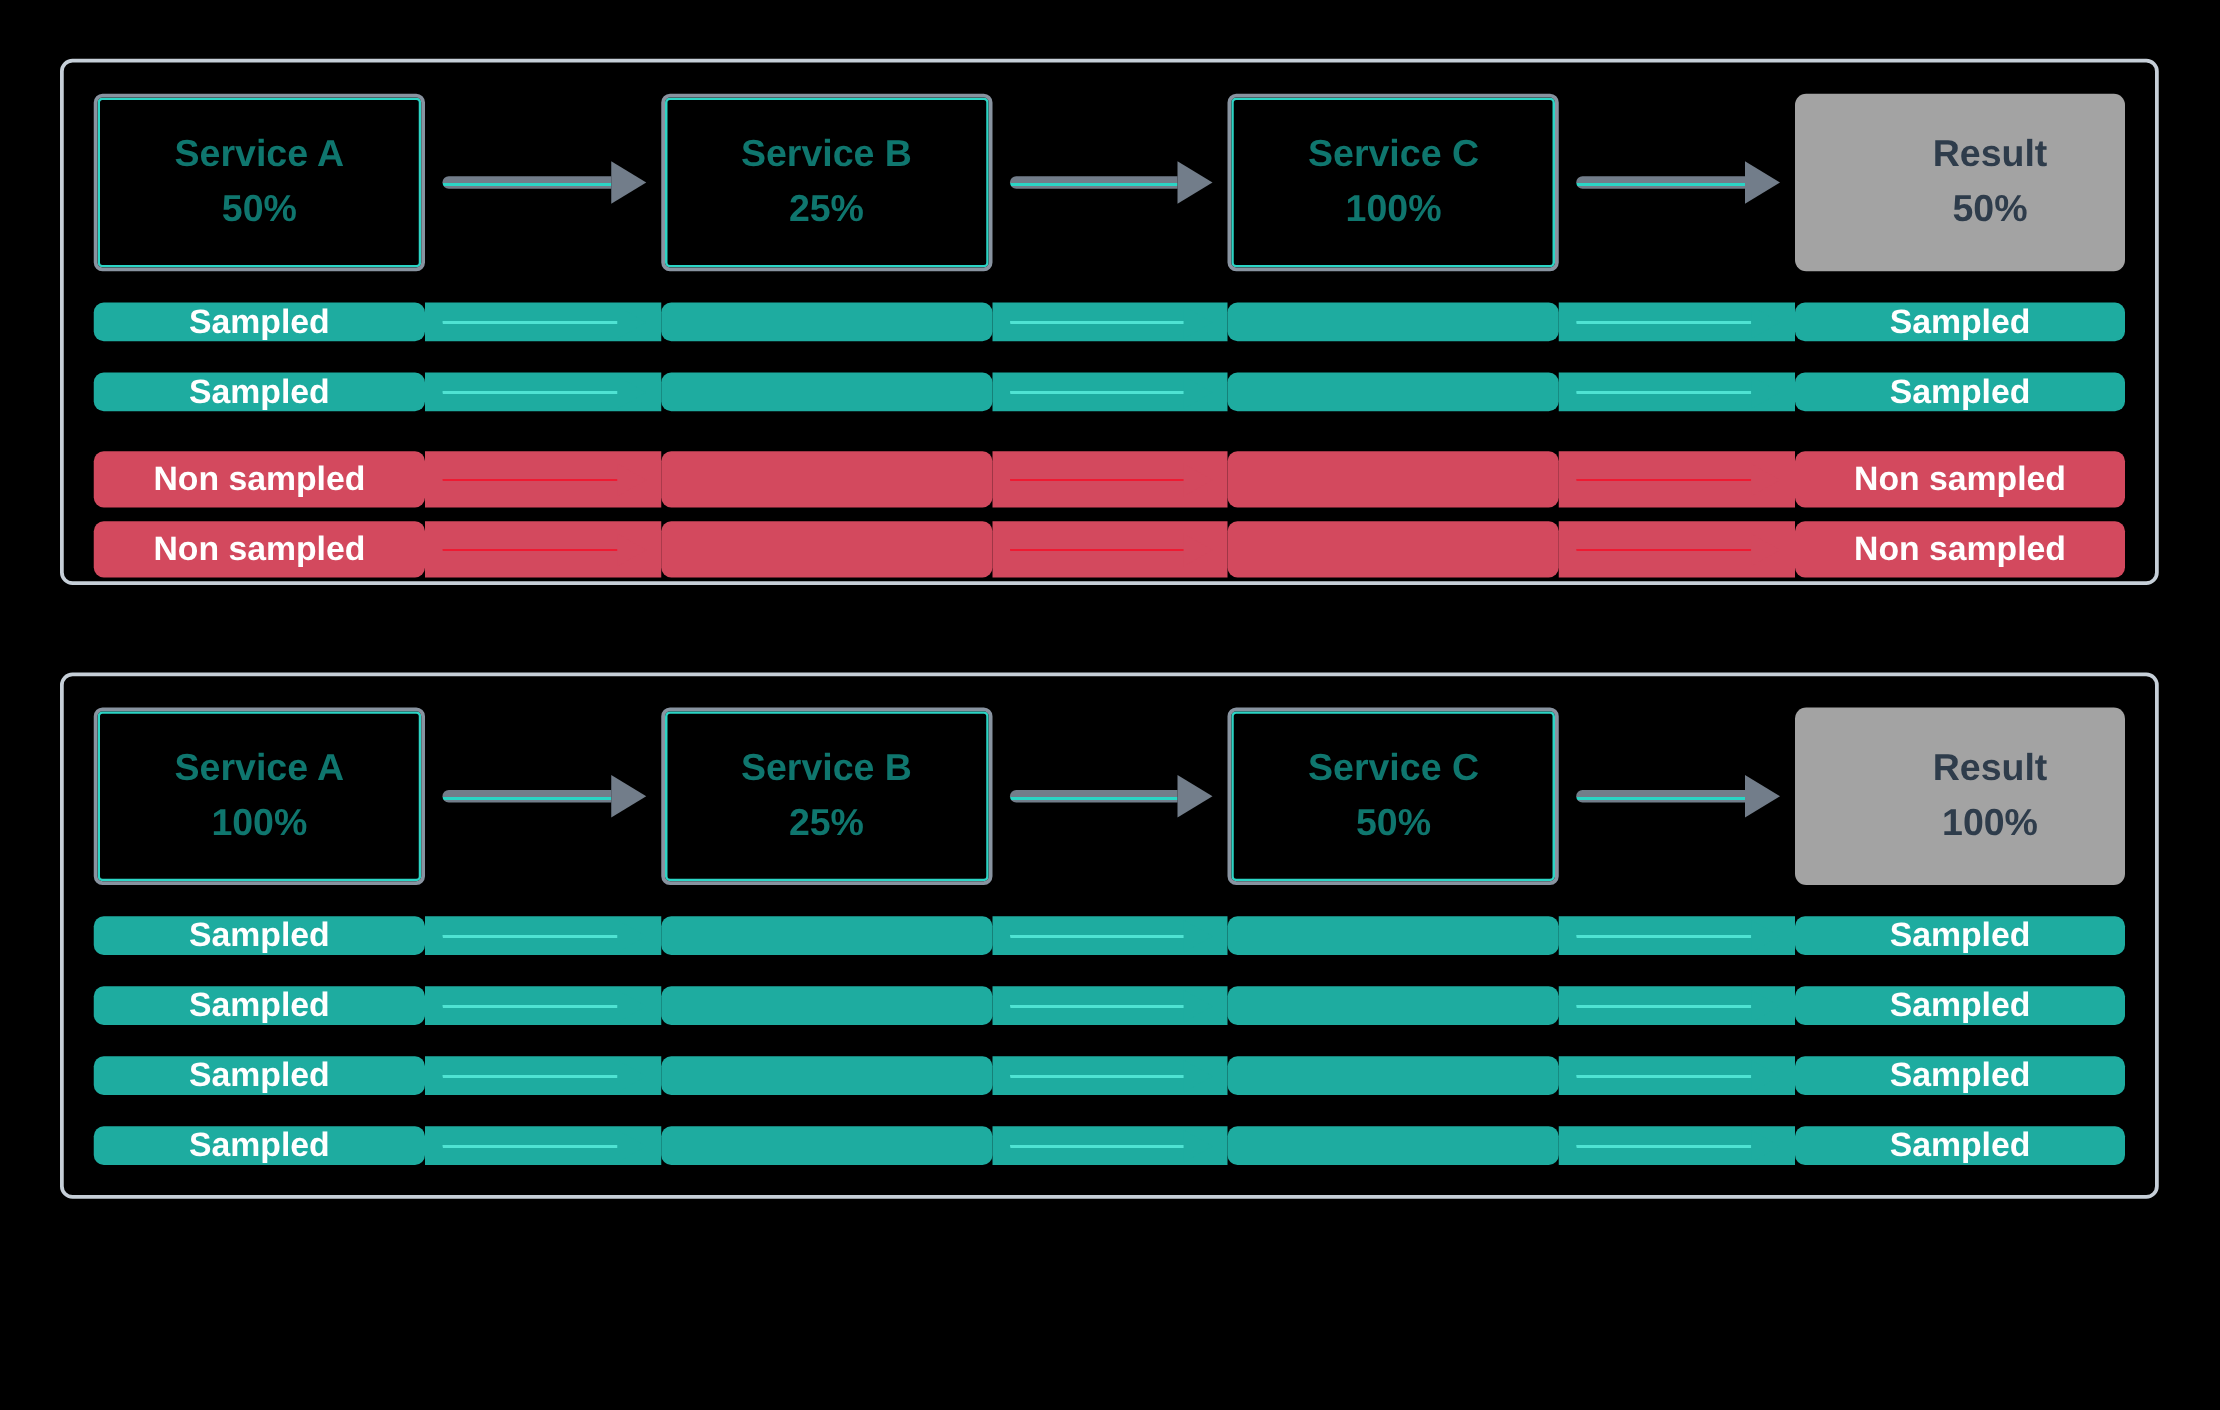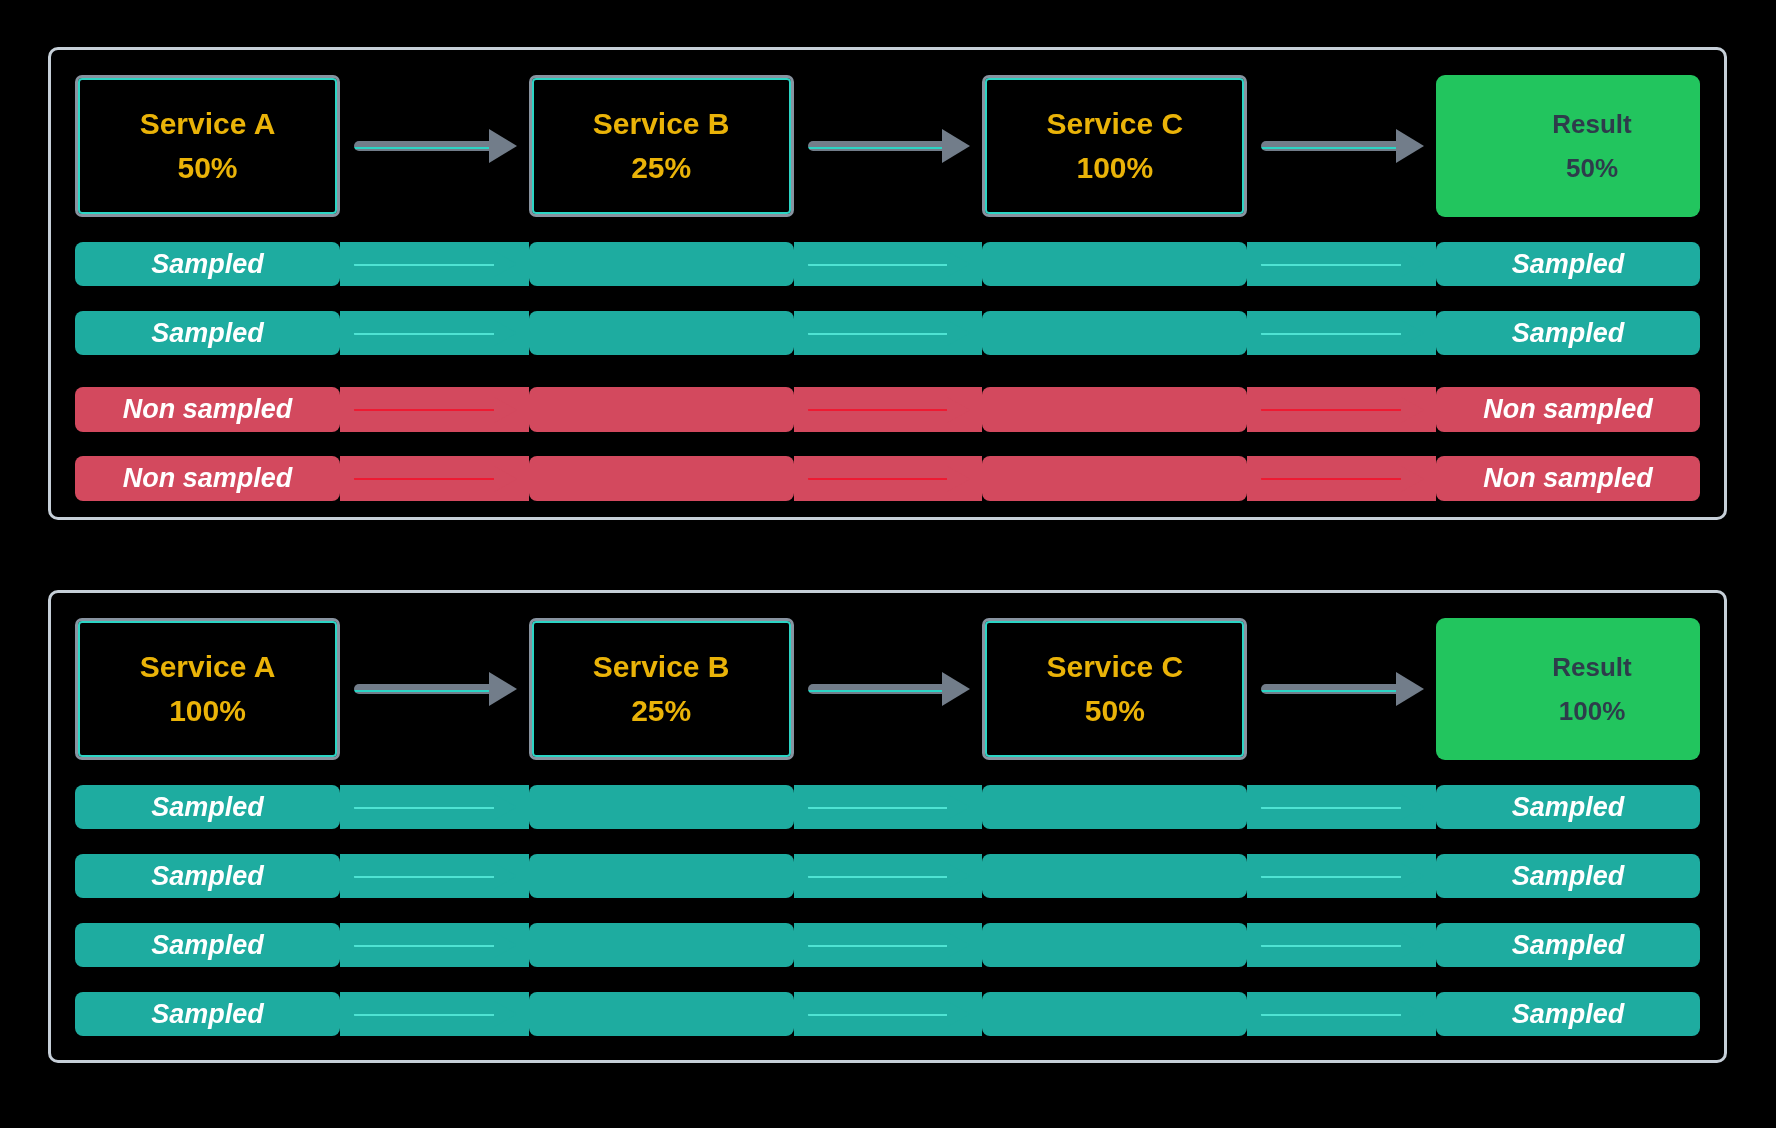--- a/index.html
+++ b/index.html
@@ -19,47 +19,47 @@
     background: #000;
   }
   .panel + .panel { margin-top: 70px; }
 
   .row {
     display: grid;
     grid-template-columns: 265px 1fr 265px 1fr 265px 1fr 264px;
     align-items: center;
   }
   .header-row { height: 142px; margin-bottom: 25px; }
-  .data-row { height: 44px; font-style: italic; }
+  .data-row { height: 31px; }
   .data-row + .data-row { margin-top: 25px; }
 
   .box {
     height: 100%;
     box-sizing: border-box;
     display: flex;
     flex-direction: column;
     align-items: center;
     justify-content: center;
     border-radius: 8px;
   }
   .service {
     border: 3px solid #8893a0;
     border-radius: 7px;
     box-shadow: inset 0 0 0 2px #2bd5c5;
     background: #000;
-    color: #eab308;
+    color: #0f766e;
     font-size: 30px;
     font-weight: 700;
     line-height: 44px;
     text-align: center;
   }
   .result-node {
-    background: #22c55e;
+    background: #a3a3a3;
     color: #2e3c4b;
-    font-size: 26px;
+    font-size: 30px;
     font-weight: 700;
     line-height: 44px;
     text-align: center;
     border-radius: 9px;
     padding-left: 48px;
   }
   .lbl {
     color: #ffffff;
     font-size: 27px;
     font-weight: 700;

